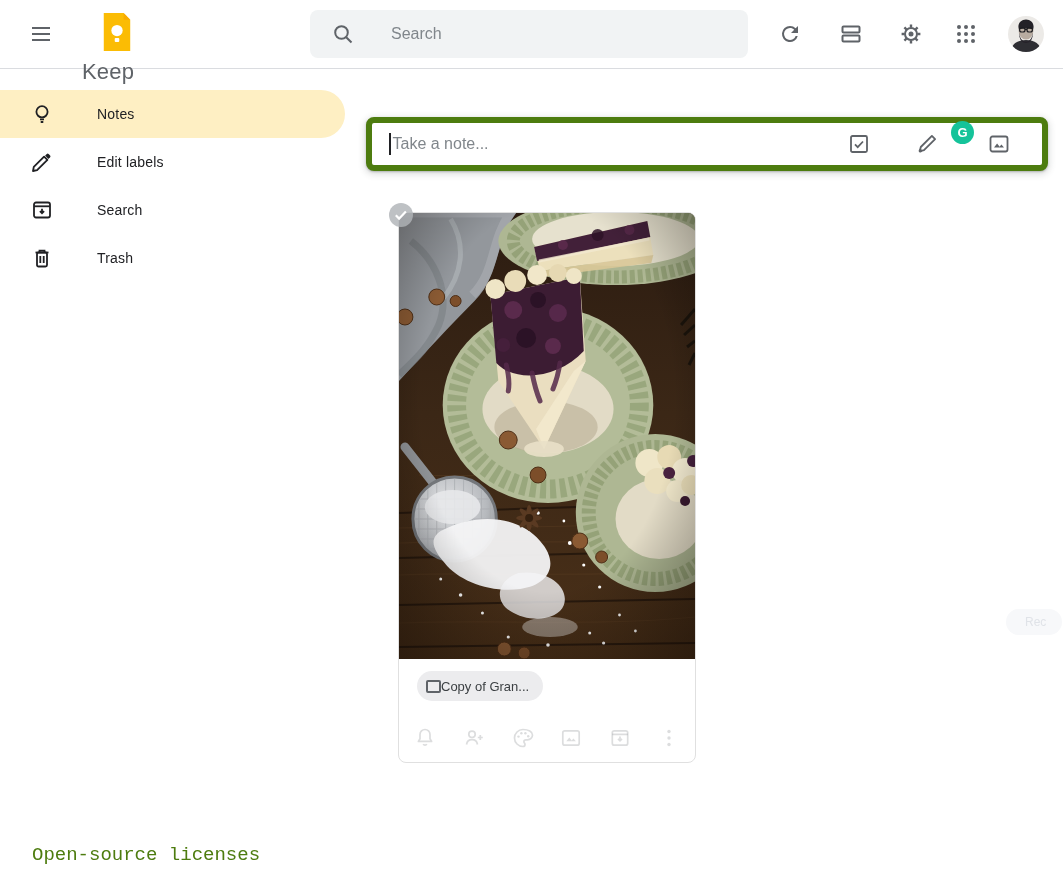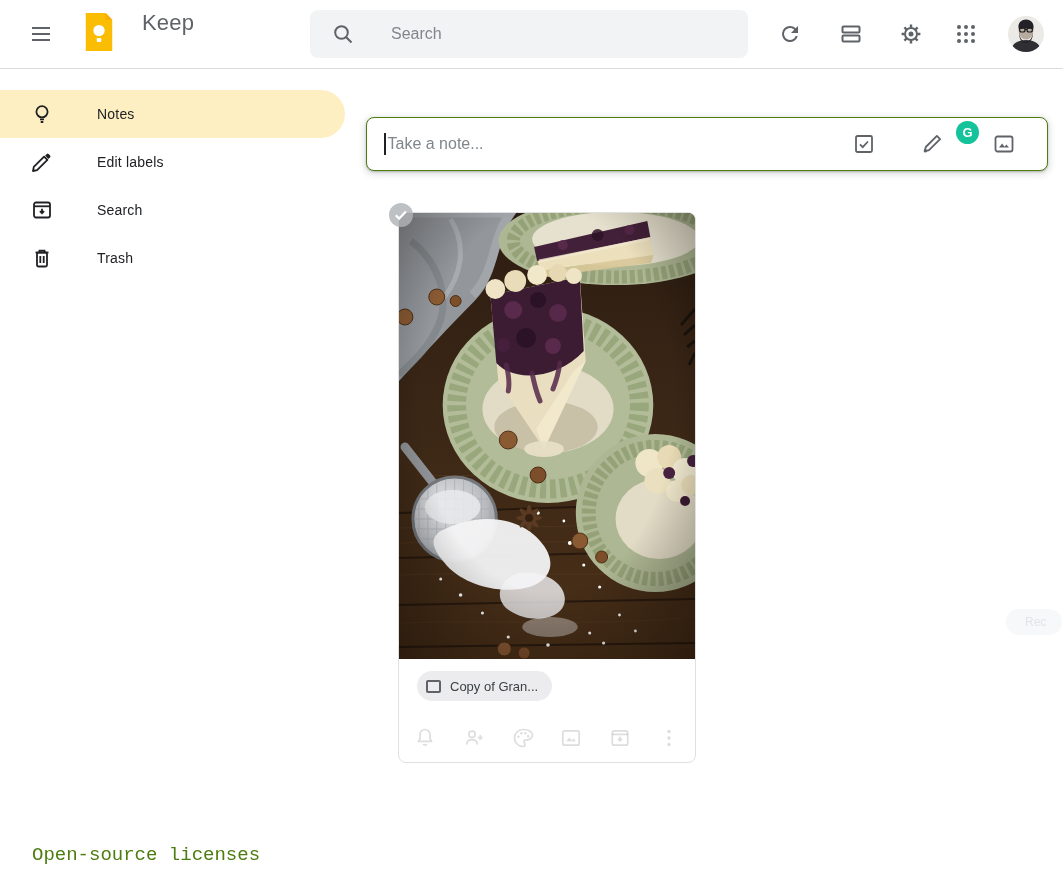--- a/index.html
+++ b/index.html
@@ -11,21 +11,21 @@
   svg { display:block; }
   .i24 { width:24px; height:24px; }
 
   
   .header { position:absolute; left:0; top:0; width:1063px; height:69px;
             background:#fff; border-bottom:1px solid #dadce0; z-index:5; }
   .iconbtn { background:none; border:none; width:48px; height:48px; border-radius:50%;
              display:flex; align-items:center; justify-content:center; cursor:pointer; color:#5f6368; }
   .menu-btn { position:absolute; left:17px; top:10px; }
   .logo { position:absolute; left:82px; top:10px; height:48px; display:flex;
-          align-items:flex-start; gap:26px; cursor:pointer; }
+          align-items:flex-end; gap:5px; cursor:pointer;flex-direction:column; }
   .logo-title { font-size:22px; color:#5f6368; letter-spacing:.2px; }
   .search { position:absolute; left:310px; top:10px; width:438px; height:48px;
             background:#f1f3f4; border-radius:8px; display:flex; align-items:center; }
   .search .sicon { margin-left:21px; color:#5f6368; }
   .search input { border:none; outline:none; background:transparent; margin-left:36px;
                   font-size:16px; color:#202124; width:340px;
                   font-family:"Liberation Sans", sans-serif; }
   .search input::placeholder { color:#80868b; }
   .act-refresh { position:absolute; left:766px; top:10px; }
   .act-list    { position:absolute; left:827px; top:10px; }
@@ -37,21 +37,21 @@
   
   .sidebar { position:absolute; left:0; top:69px; width:345px; padding-top:21px; }
   .side-item { display:flex; align-items:center; height:48px; margin-bottom:0;
                border-radius:0 24px 24px 0; cursor:pointer; color:#202124; }
   .side-item.active { background:#feefc3; }
   .side-item .ic { margin-left:30px; width:24px; height:24px; color:#202124; }
   .side-item .lbl { margin-left:43px; font-size:14px; font-weight:500; letter-spacing:.2px; }
 
   
   .composer { position:absolute; left:366px; top:117px; width:682px; height:54px;
-              background:#fff; border:1px solid #4d7c0f; border-radius:8px;
+              background:#fff; border:6px solid #4d7c0f; border-radius:8px;
               box-shadow:0 1px 2px 0 rgba(60,64,67,.30), 0 2px 6px 2px rgba(60,64,67,.15);
               display:flex; align-items:center; }
   .caret { width:1.5px; height:22px; background:#202124; margin-left:17px; }
   .composer .ph { margin-left:2px; font-size:16px; font-weight:500; color:#80868b; }
   .composer .spacer { flex:1; }
   .c-btn { background:none; border:none; cursor:pointer; color:#5f6368; padding:0;
            width:24px; height:24px; }
   .c-check { margin-right:44px; }
   .c-brush { margin-right:12px; }
   .c-gram  { width:23px; height:23px; border-radius:50%; background:#15c39a; color:#fff;
@@ -60,21 +60,21 @@
              font-family:"Liberation Sans", sans-serif; }
   .c-image { margin-right:31px; }
 
   
   .card { position:absolute; left:398px; top:212px; width:298px; background:#fff;
           border:1px solid #e0e0e0; border-radius:8px; cursor:pointer; }
   .photo { width:296px; height:446px; border-radius:7px 7px 0 0; }
   .check-circle { position:absolute; left:-11px; top:-11px; width:26px; height:26px;
                   border:none; background:none; padding:0; cursor:pointer; }
   .chip-row { margin:12px 16px 0 18px; height:30px; display:flex; }
-  .chip { display:inline-flex; align-items:center; gap:9px; background:#ececee;
+  .chip { display:inline-flex; align-items:center; background:#ececee;
           border-radius:16px; height:30px; padding:0 14px 0 9px; max-width:100%; }
   .chip-ic { width:15px; height:13px; border:2.5px solid #5f6368; border-radius:2px; flex:none; }
   .chip-label { font-size:13px; color:#3c4043; white-space:nowrap; }
   .card-toolbar { margin:25px 14px 0; padding-bottom:12px; height:36px;
                   display:flex; justify-content:space-between; align-items:flex-start;
                   color:rgba(95,99,104,.22); }
   .t-btn { background:none; border:none; padding:0; width:24px; height:24px;
            cursor:pointer; color:inherit; }
 
   

